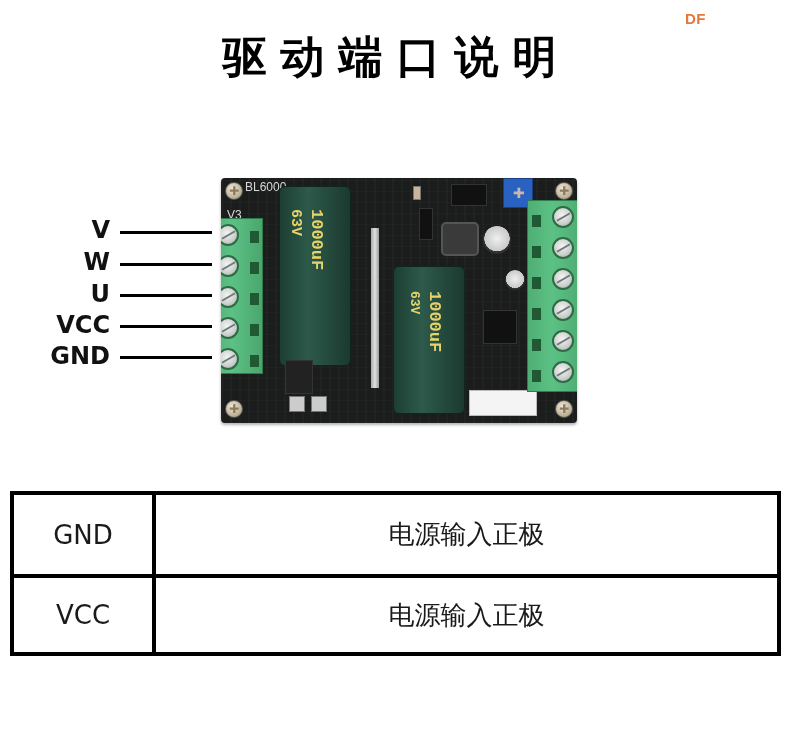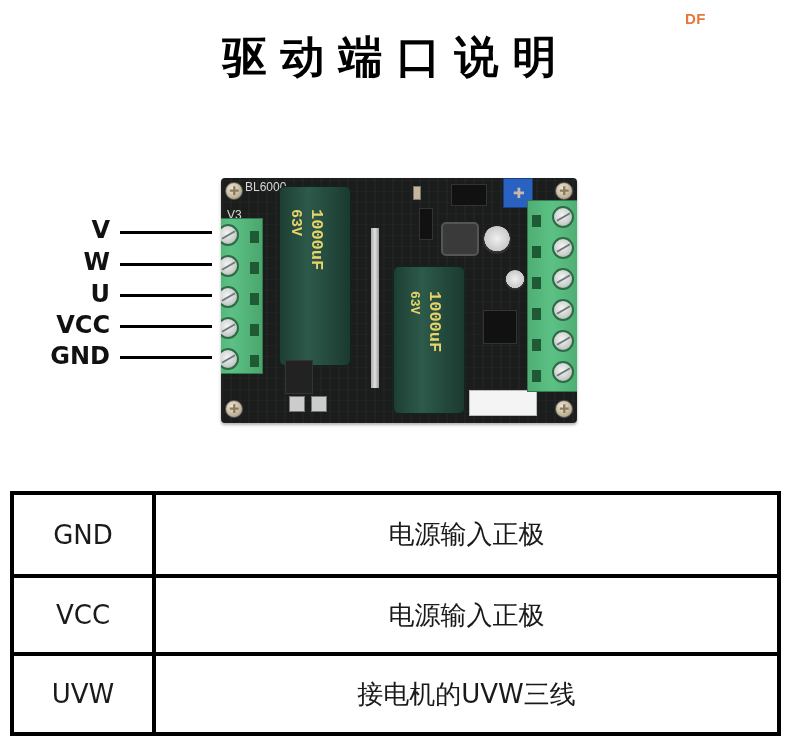--- a/index.html
+++ b/index.html
@@ -138,18 +138,14 @@
 <table class="pin-table">
   <tbody>
       <tr>
     <td class="c1">GND</td>
     <td>电源输入正极</td>
   </tr>
   <tr>
     <td class="c1">VCC</td>
     <td>电源输入正极</td>
   </tr>
-  <tr>
-    <td class="c1">UVW</td>
-    <td>接电机的UVW三线</td>
-  </tr>
 </tbody>
   </table>
 
 </body></html>

